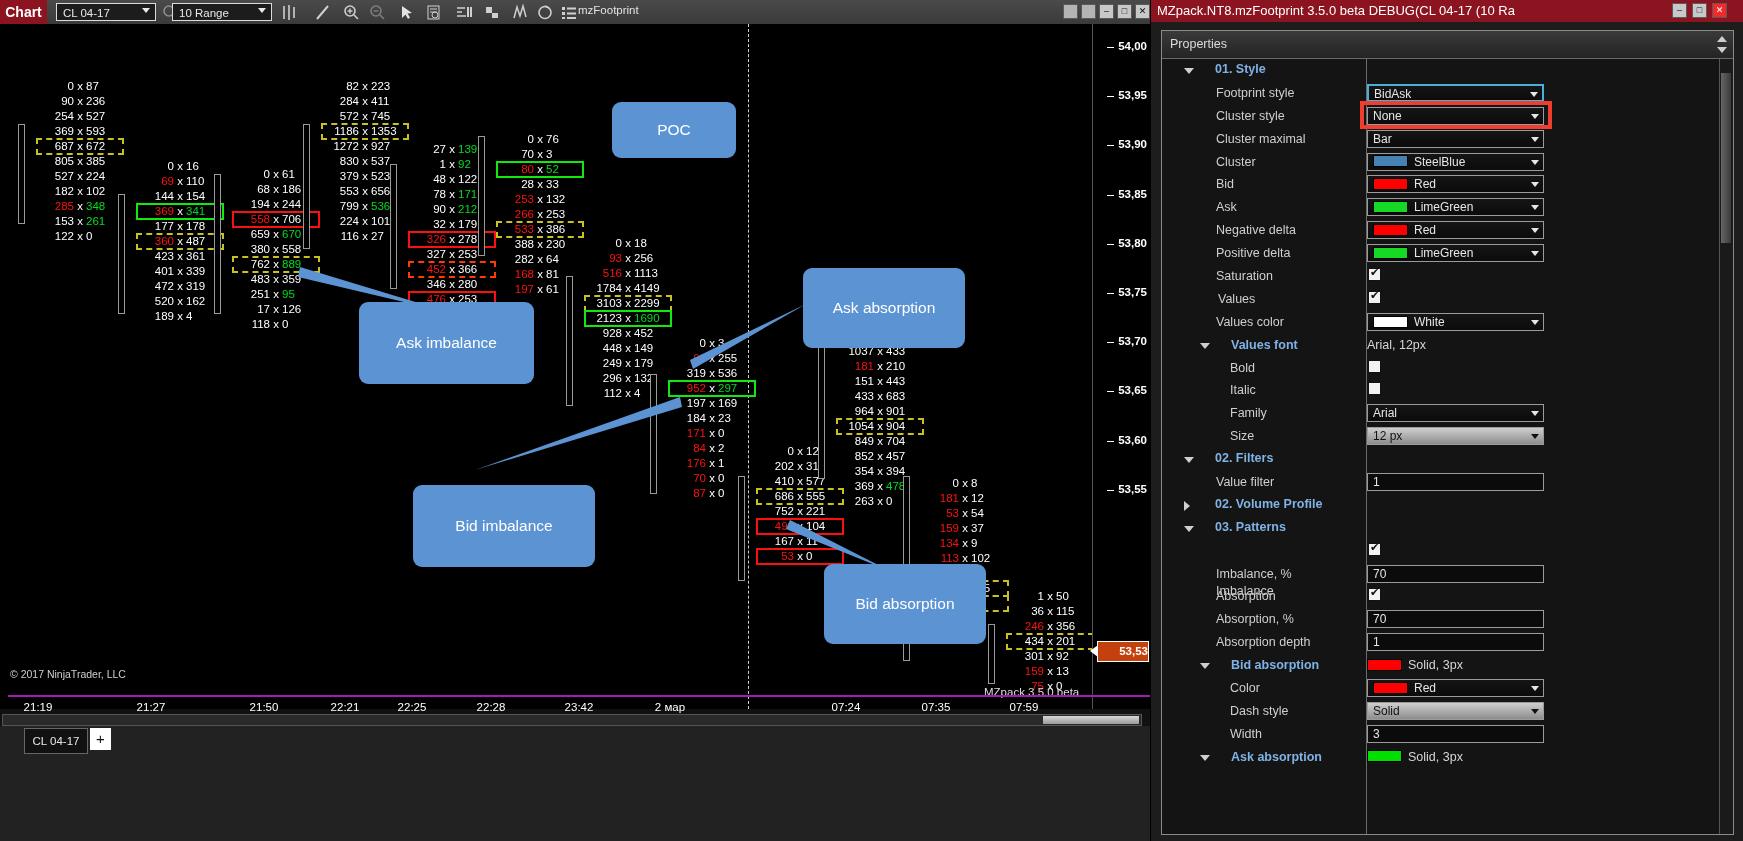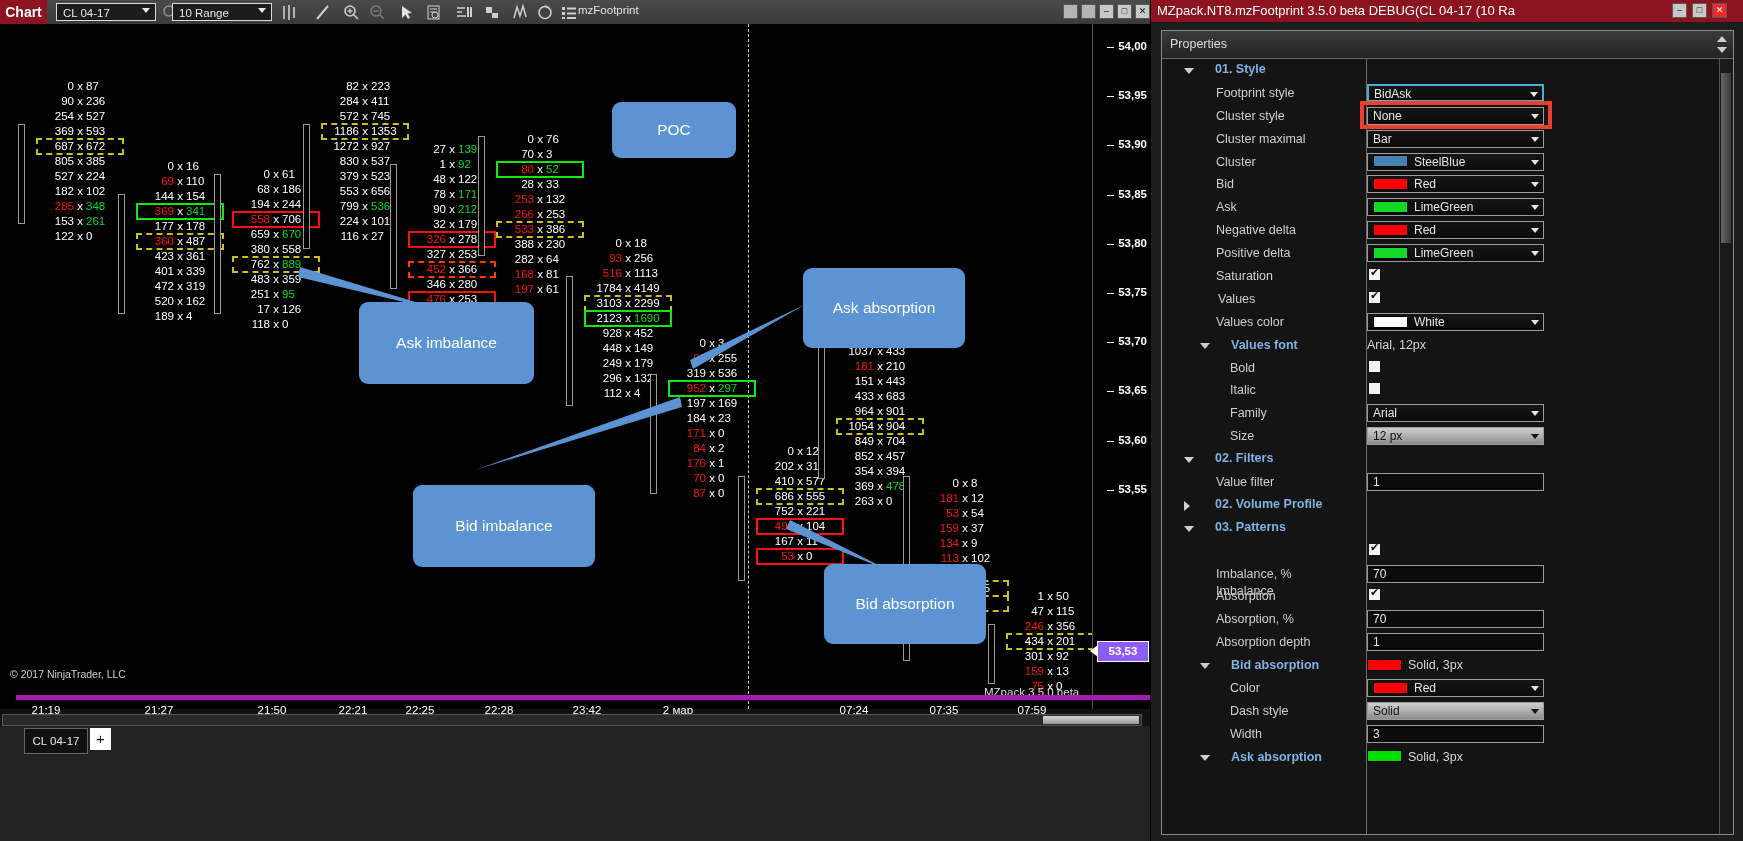--- a/index.html
+++ b/index.html
@@ -17,24 +17,24 @@
   .tb-ic{position:absolute;top:4px;width:18px;height:17px;}
   .tb-ic svg{display:block;}
   #mzlabel{position:absolute;left:578px;top:4px;color:#e2e2e2;font-size:11.5px;}
   .wbtn{position:absolute;top:4px;width:15px;height:15px;background:#c8c8c8;border:1px solid #5a5a5a;box-sizing:border-box;font-size:9px;color:#111;text-align:center;line-height:13px;}
   #cv-head{position:absolute;left:8px;top:30px;color:#e9e9e9;font-size:11.5px;}
 
   #plot{position:absolute;left:0;top:24px;width:1092px;height:685px;background:#000;overflow:hidden;}
   #axis{position:absolute;left:1092px;top:24px;width:58px;height:685px;background:#000;border-left:1px solid #555;}
   .atick{position:absolute;right:4px;color:#fff;font-size:11.5px;font-weight:700;white-space:nowrap;}
   .atick i{position:absolute;left:-11px;top:7px;width:7px;height:1px;background:#fff;display:block;}
-  #lastprice{position:absolute;right:2px;width:50px;height:19px;border:1px solid #fff;background:#8b5cf6;color:#fff;font-size:11.5px;font-weight:700;text-align:center;line-height:19px;}
+  #lastprice{position:absolute;right:2px;width:50px;height:19px;border:1px solid #fff;background:#c2410c;color:#fff;font-size:11.5px;font-weight:700;text-align:right;line-height:19px;}
   #lastprice:after{content:"";position:absolute;left:-8px;top:3px;width:0;height:0;border-top:6px solid transparent;border-bottom:6px solid transparent;border-right:8px solid #fff;}
 
-  #timeaxis{position:absolute;left:16px;top:695px;width:1150px;height:22px;border-top:5px solid #a21caf;}
+  #timeaxis{position:absolute;left:8px;top:695px;width:1150px;height:22px;border-top:2px solid #a21caf;}
   .ttick{position:absolute;top:4px;color:#fff;font-size:11.5px;transform:translateX(-50%);}
   #hscroll{position:absolute;left:2px;top:714px;width:1140px;height:12px;background:#2a2a2a;border:1px solid #555;box-sizing:border-box;}
   #hthumb{position:absolute;left:1040px;top:1px;width:96px;height:8px;background:linear-gradient(#d6d6d6,#9a9a9a);}
   #tabbar{position:absolute;left:0;top:726px;width:1150px;height:115px;background:#222;}
   #tab1{position:absolute;left:24px;top:2px;width:62px;height:24px;background:#111;border:1px solid #666;color:#e8e8e8;font-size:11.5px;text-align:center;line-height:24px;}
   #tabplus{position:absolute;left:90px;top:2px;width:21px;height:22px;background:#fff;color:#111;font-size:15px;text-align:center;line-height:21px;}
   #copyright{position:absolute;left:10px;top:644px;color:#cfcfcf;font-size:10.5px;}
   #betalabel{position:absolute;left:984px;top:662px;color:#dfdfdf;font-size:11.5px;}
 
   
@@ -355,21 +355,21 @@
             <div class="cell"><span class="bidv r">159</span><span class="x">x</span><span class="askv w">37</span></div>
             <div class="cell"><span class="bidv r">134</span><span class="x">x</span><span class="askv w">9</span></div>
             <div class="cell"><span class="bidv r">113</span><span class="x">x</span><span class="askv w">102</span></div>
             <div class="cell"><span class="bidv w">161</span><span class="x">x</span><span class="askv w">87</span></div>
             <div class="cell"><span class="bidv r">163</span><span class="x">x</span><span class="askv w">155</span><span class="bx bx-yd"></span></div>
             <div class="cell"><span class="bidv r">381</span><span class="x">x</span><span class="askv w">77</span><span class="bx bx-yd"></span></div>
           </div>
           <div class="bar" style="left: 903px; top: 452px; height: 185px;"></div>
           <div class="col" style="left: 1010px; top: 565px;">
             <div class="cell"><span class="bidv w">1</span><span class="x">x</span><span class="askv w">50</span></div>
-            <div class="cell"><span class="bidv w">47</span><span class="x">x</span><span class="askv w">115</span></div>
+            <div class="cell"><span class="bidv w">36</span><span class="x">x</span><span class="askv w">115</span></div>
             <div class="cell"><span class="bidv r">246</span><span class="x">x</span><span class="askv w">356</span></div>
             <div class="cell"><span class="bidv w">434</span><span class="x">x</span><span class="askv w">201</span><span class="bx bx-yd"></span></div>
             <div class="cell"><span class="bidv w">301</span><span class="x">x</span><span class="askv w">92</span></div>
             <div class="cell"><span class="bidv r">159</span><span class="x">x</span><span class="askv w">13</span></div>
             <div class="cell"><span class="bidv r">75</span><span class="x">x</span><span class="askv w">0</span></div>
           </div>
           <div class="bar" style="left: 988px; top: 600px; height: 60px;"></div>
         </div>
 
       <svg class="conn" style="left:0;top:0;width:1092px;height:685px;">

